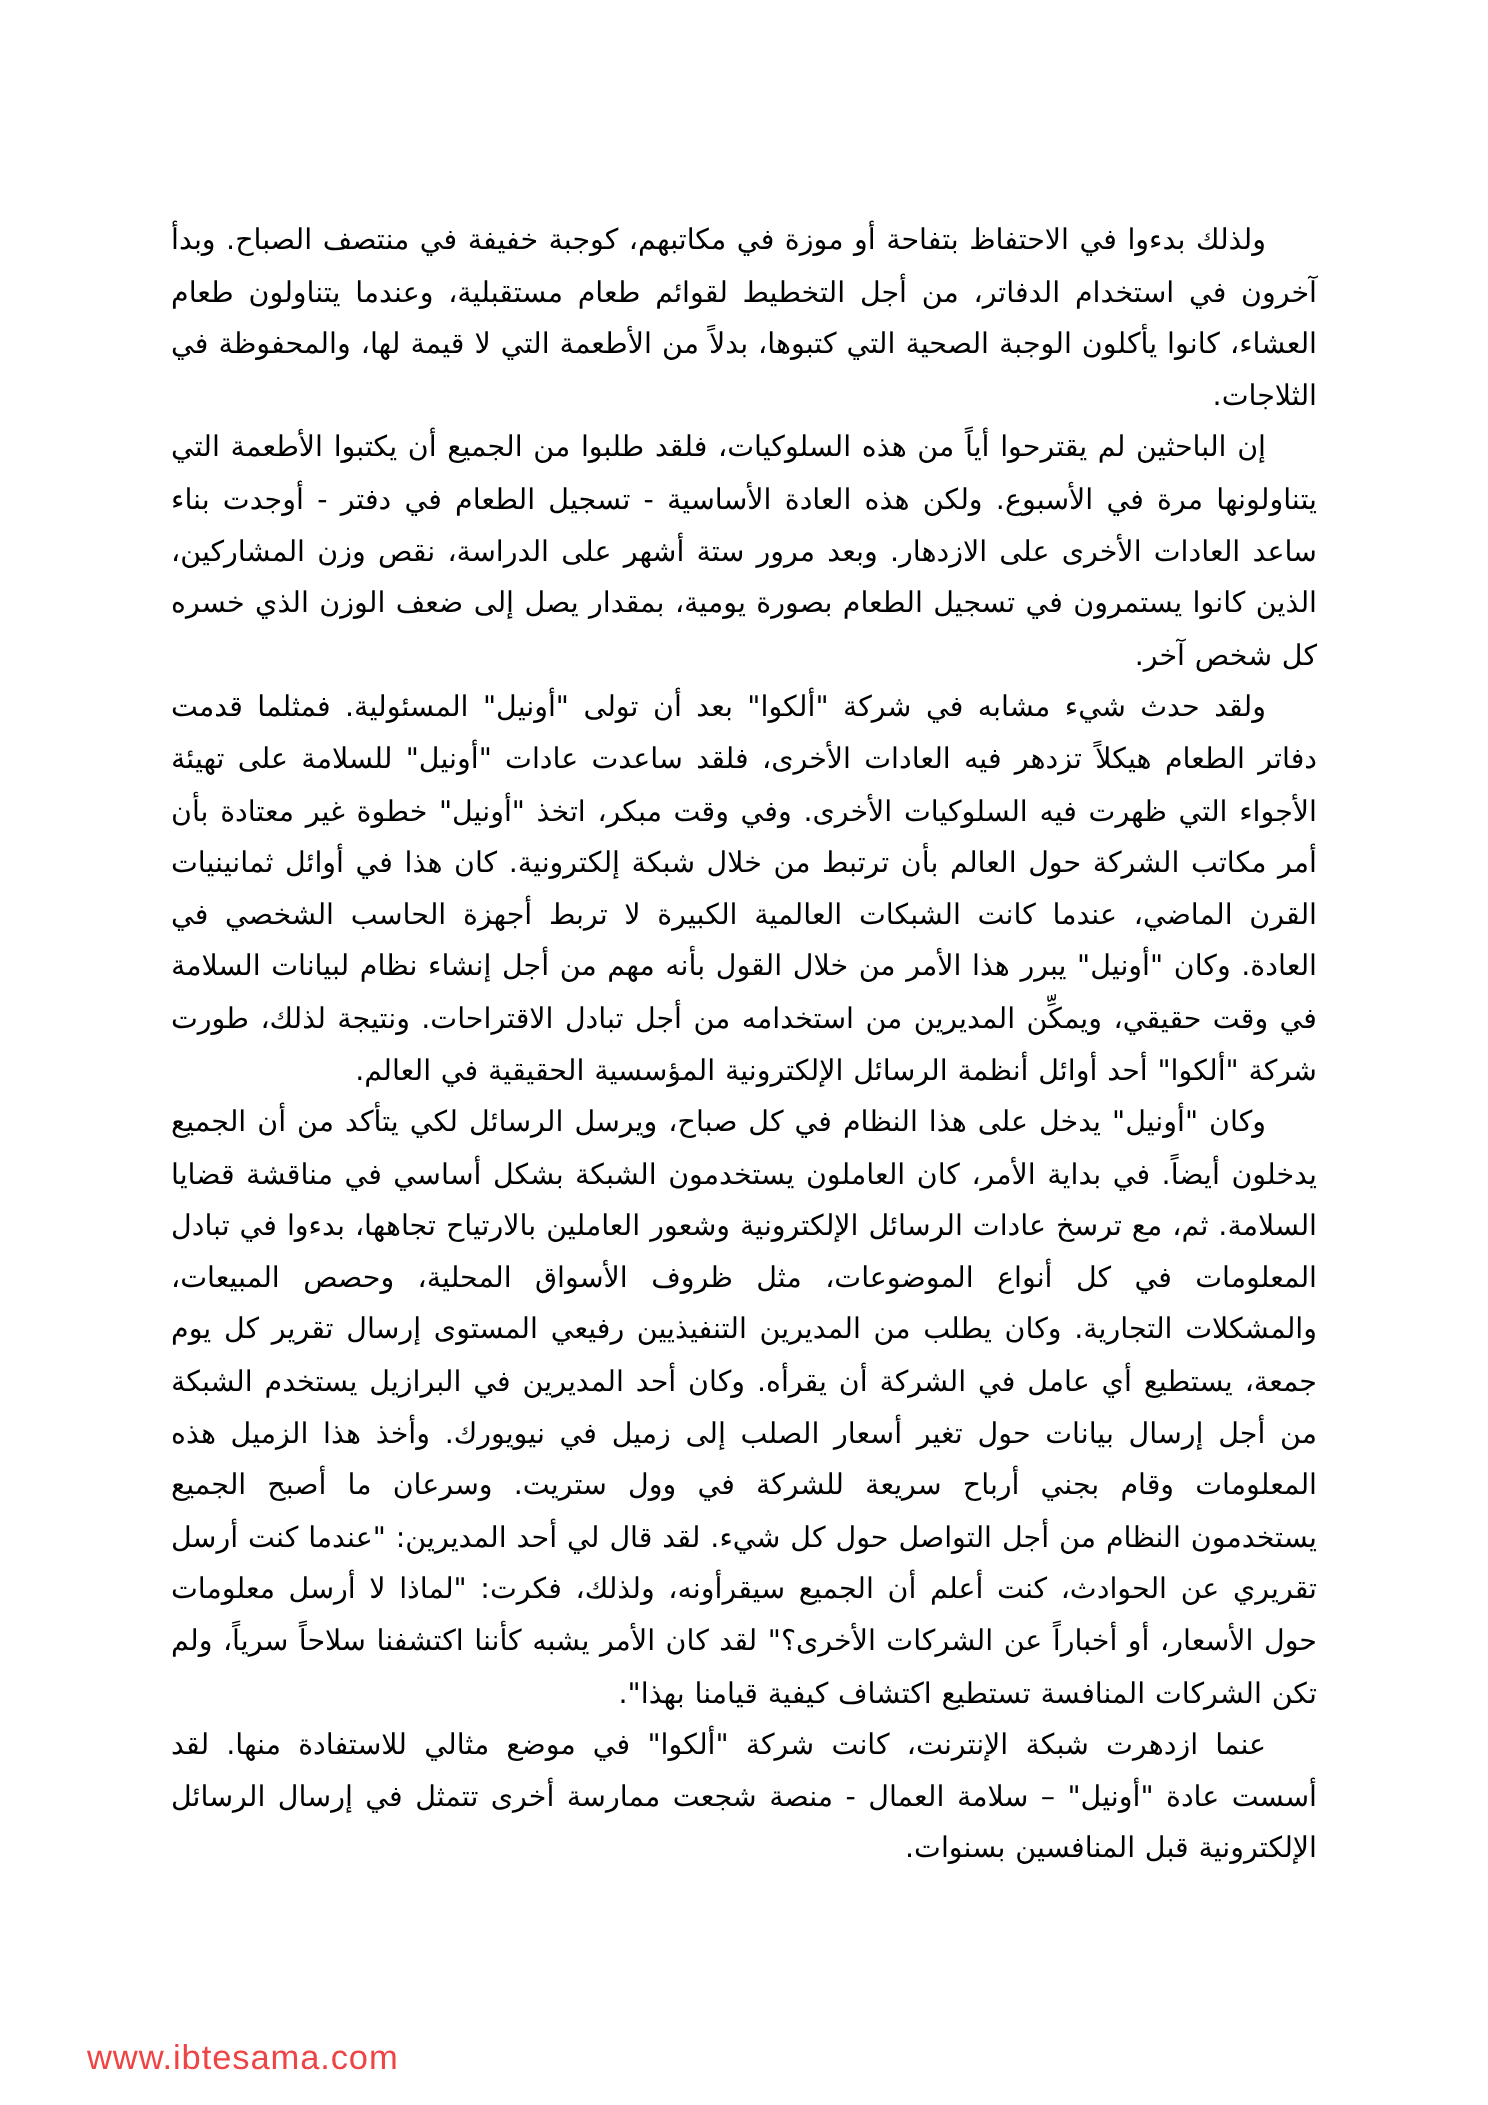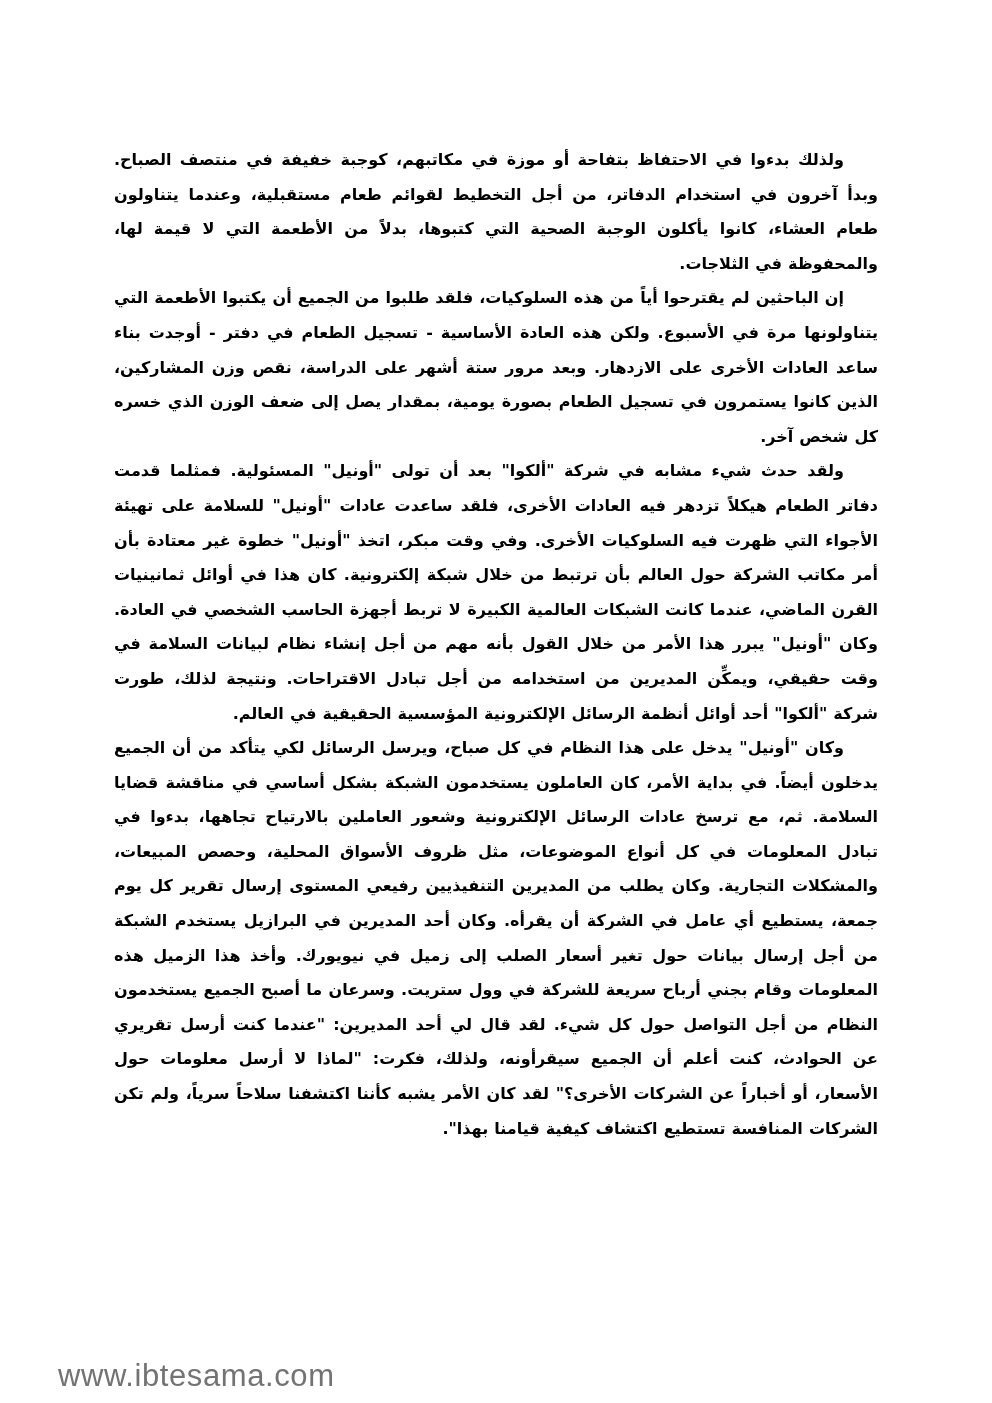--- a/index.html
+++ b/index.html
@@ -26,58 +26,58 @@
     width: 764px;
     direction: rtl;
     text-align: justify;
     text-justify: inter-word;
   }
 
   .para {
     margin: 0;
     padding: 0;
     font-family: "DejaVu Sans", "Liberation Sans", sans-serif;
-    font-size: 16px;
+    font-size: 19px;
     line-height: 34.6px;
     color: #000000;
     text-align: justify;
     text-indent: 34px;
     direction: rtl;
     word-spacing: 0.5px;
-    font-weight: bold;
     -webkit-font-smoothing: none;
   }
 
   .para:last-child {
     margin-bottom: 0;
   }
 
   
 
   .watermark {
     position: absolute;
     left: 58px;
     top: 1358px;
     font-family: "Liberation Sans", "DejaVu Sans", sans-serif;
-    font-size: 31px;
+    font-size: 23px;
     letter-spacing: 0.6px;
-    color: #737373;
+    color: #ef4444;
     direction: ltr;
     text-align: center;
     white-space: nowrap;
     user-select: none;
   }
 </style>
 </head>
 <body>
 
 <div class="page">
 
   <div class="text-block">
     <p class="para">ولذلك بدءوا في الاحتفاظ بتفاحة أو موزة في مكاتبهم، كوجبة خفيفة في منتصف الصباح. وبدأ آخرون في استخدام الدفاتر، من أجل التخطيط لقوائم طعام مستقبلية، وعندما يتناولون طعام العشاء، كانوا يأكلون الوجبة الصحية التي كتبوها، بدلاً من الأطعمة التي لا قيمة لها، والمحفوظة في الثلاجات.</p>
     <p class="para">إن الباحثين لم يقترحوا أياً من هذه السلوكيات، فلقد طلبوا من الجميع أن يكتبوا الأطعمة التي يتناولونها مرة في الأسبوع. ولكن هذه العادة الأساسية - تسجيل الطعام في دفتر - أوجدت بناء ساعد العادات الأخرى على الازدهار. وبعد مرور ستة أشهر على الدراسة، نقص وزن المشاركين، الذين كانوا يستمرون في تسجيل الطعام بصورة يومية، بمقدار يصل إلى ضعف الوزن الذي خسره كل شخص آخر.</p>
     <p class="para">ولقد حدث شيء مشابه في شركة "ألكوا" بعد أن تولى "أونيل" المسئولية. فمثلما قدمت دفاتر الطعام هيكلاً تزدهر فيه العادات الأخرى، فلقد ساعدت عادات "أونيل" للسلامة على تهيئة الأجواء التي ظهرت فيه السلوكيات الأخرى. وفي وقت مبكر، اتخذ "أونيل" خطوة غير معتادة بأن أمر مكاتب الشركة حول العالم بأن ترتبط من خلال شبكة إلكترونية. كان هذا في أوائل ثمانينيات القرن الماضي، عندما كانت الشبكات العالمية الكبيرة لا تربط أجهزة الحاسب الشخصي في العادة. وكان "أونيل" يبرر هذا الأمر من خلال القول بأنه مهم من أجل إنشاء نظام لبيانات السلامة في وقت حقيقي، ويمكِّن المديرين من استخدامه من أجل تبادل الاقتراحات. ونتيجة لذلك، طورت شركة "ألكوا" أحد أوائل أنظمة الرسائل الإلكترونية المؤسسية الحقيقية في العالم.</p>
     <p class="para">وكان "أونيل" يدخل على هذا النظام في كل صباح، ويرسل الرسائل لكي يتأكد من أن الجميع يدخلون أيضاً. في بداية الأمر، كان العاملون يستخدمون الشبكة بشكل أساسي في مناقشة قضايا السلامة. ثم، مع ترسخ عادات الرسائل الإلكترونية وشعور العاملين بالارتياح تجاهها، بدءوا في تبادل المعلومات في كل أنواع الموضوعات، مثل ظروف الأسواق المحلية، وحصص المبيعات، والمشكلات التجارية. وكان يطلب من المديرين التنفيذيين رفيعي المستوى إرسال تقرير كل يوم جمعة، يستطيع أي عامل في الشركة أن يقرأه. وكان أحد المديرين في البرازيل يستخدم الشبكة من أجل إرسال بيانات حول تغير أسعار الصلب إلى زميل في نيويورك. وأخذ هذا الزميل هذه المعلومات وقام بجني أرباح سريعة للشركة في وول ستريت. وسرعان ما أصبح الجميع يستخدمون النظام من أجل التواصل حول كل شيء. لقد قال لي أحد المديرين: "عندما كنت أرسل تقريري عن الحوادث، كنت أعلم أن الجميع سيقرأونه، ولذلك، فكرت: "لماذا لا أرسل معلومات حول الأسعار، أو أخباراً عن الشركات الأخرى؟" لقد كان الأمر يشبه كأننا اكتشفنا سلاحاً سرياً، ولم تكن الشركات المنافسة تستطيع اكتشاف كيفية قيامنا بهذا".</p>
+    <p class="para">عنما ازدهرت شبكة الإنترنت، كانت شركة "ألكوا" في موضع مثالي للاستفادة منها. لقد أسست عادة "أونيل" – سلامة العمال - منصة شجعت ممارسة أخرى تتمثل في إرسال الرسائل الإلكترونية قبل المنافسين بسنوات.</p>
   </div>
 
   <div class="watermark">www.ibtesama.com</div>
 
 </div>
 
 </body></html>

